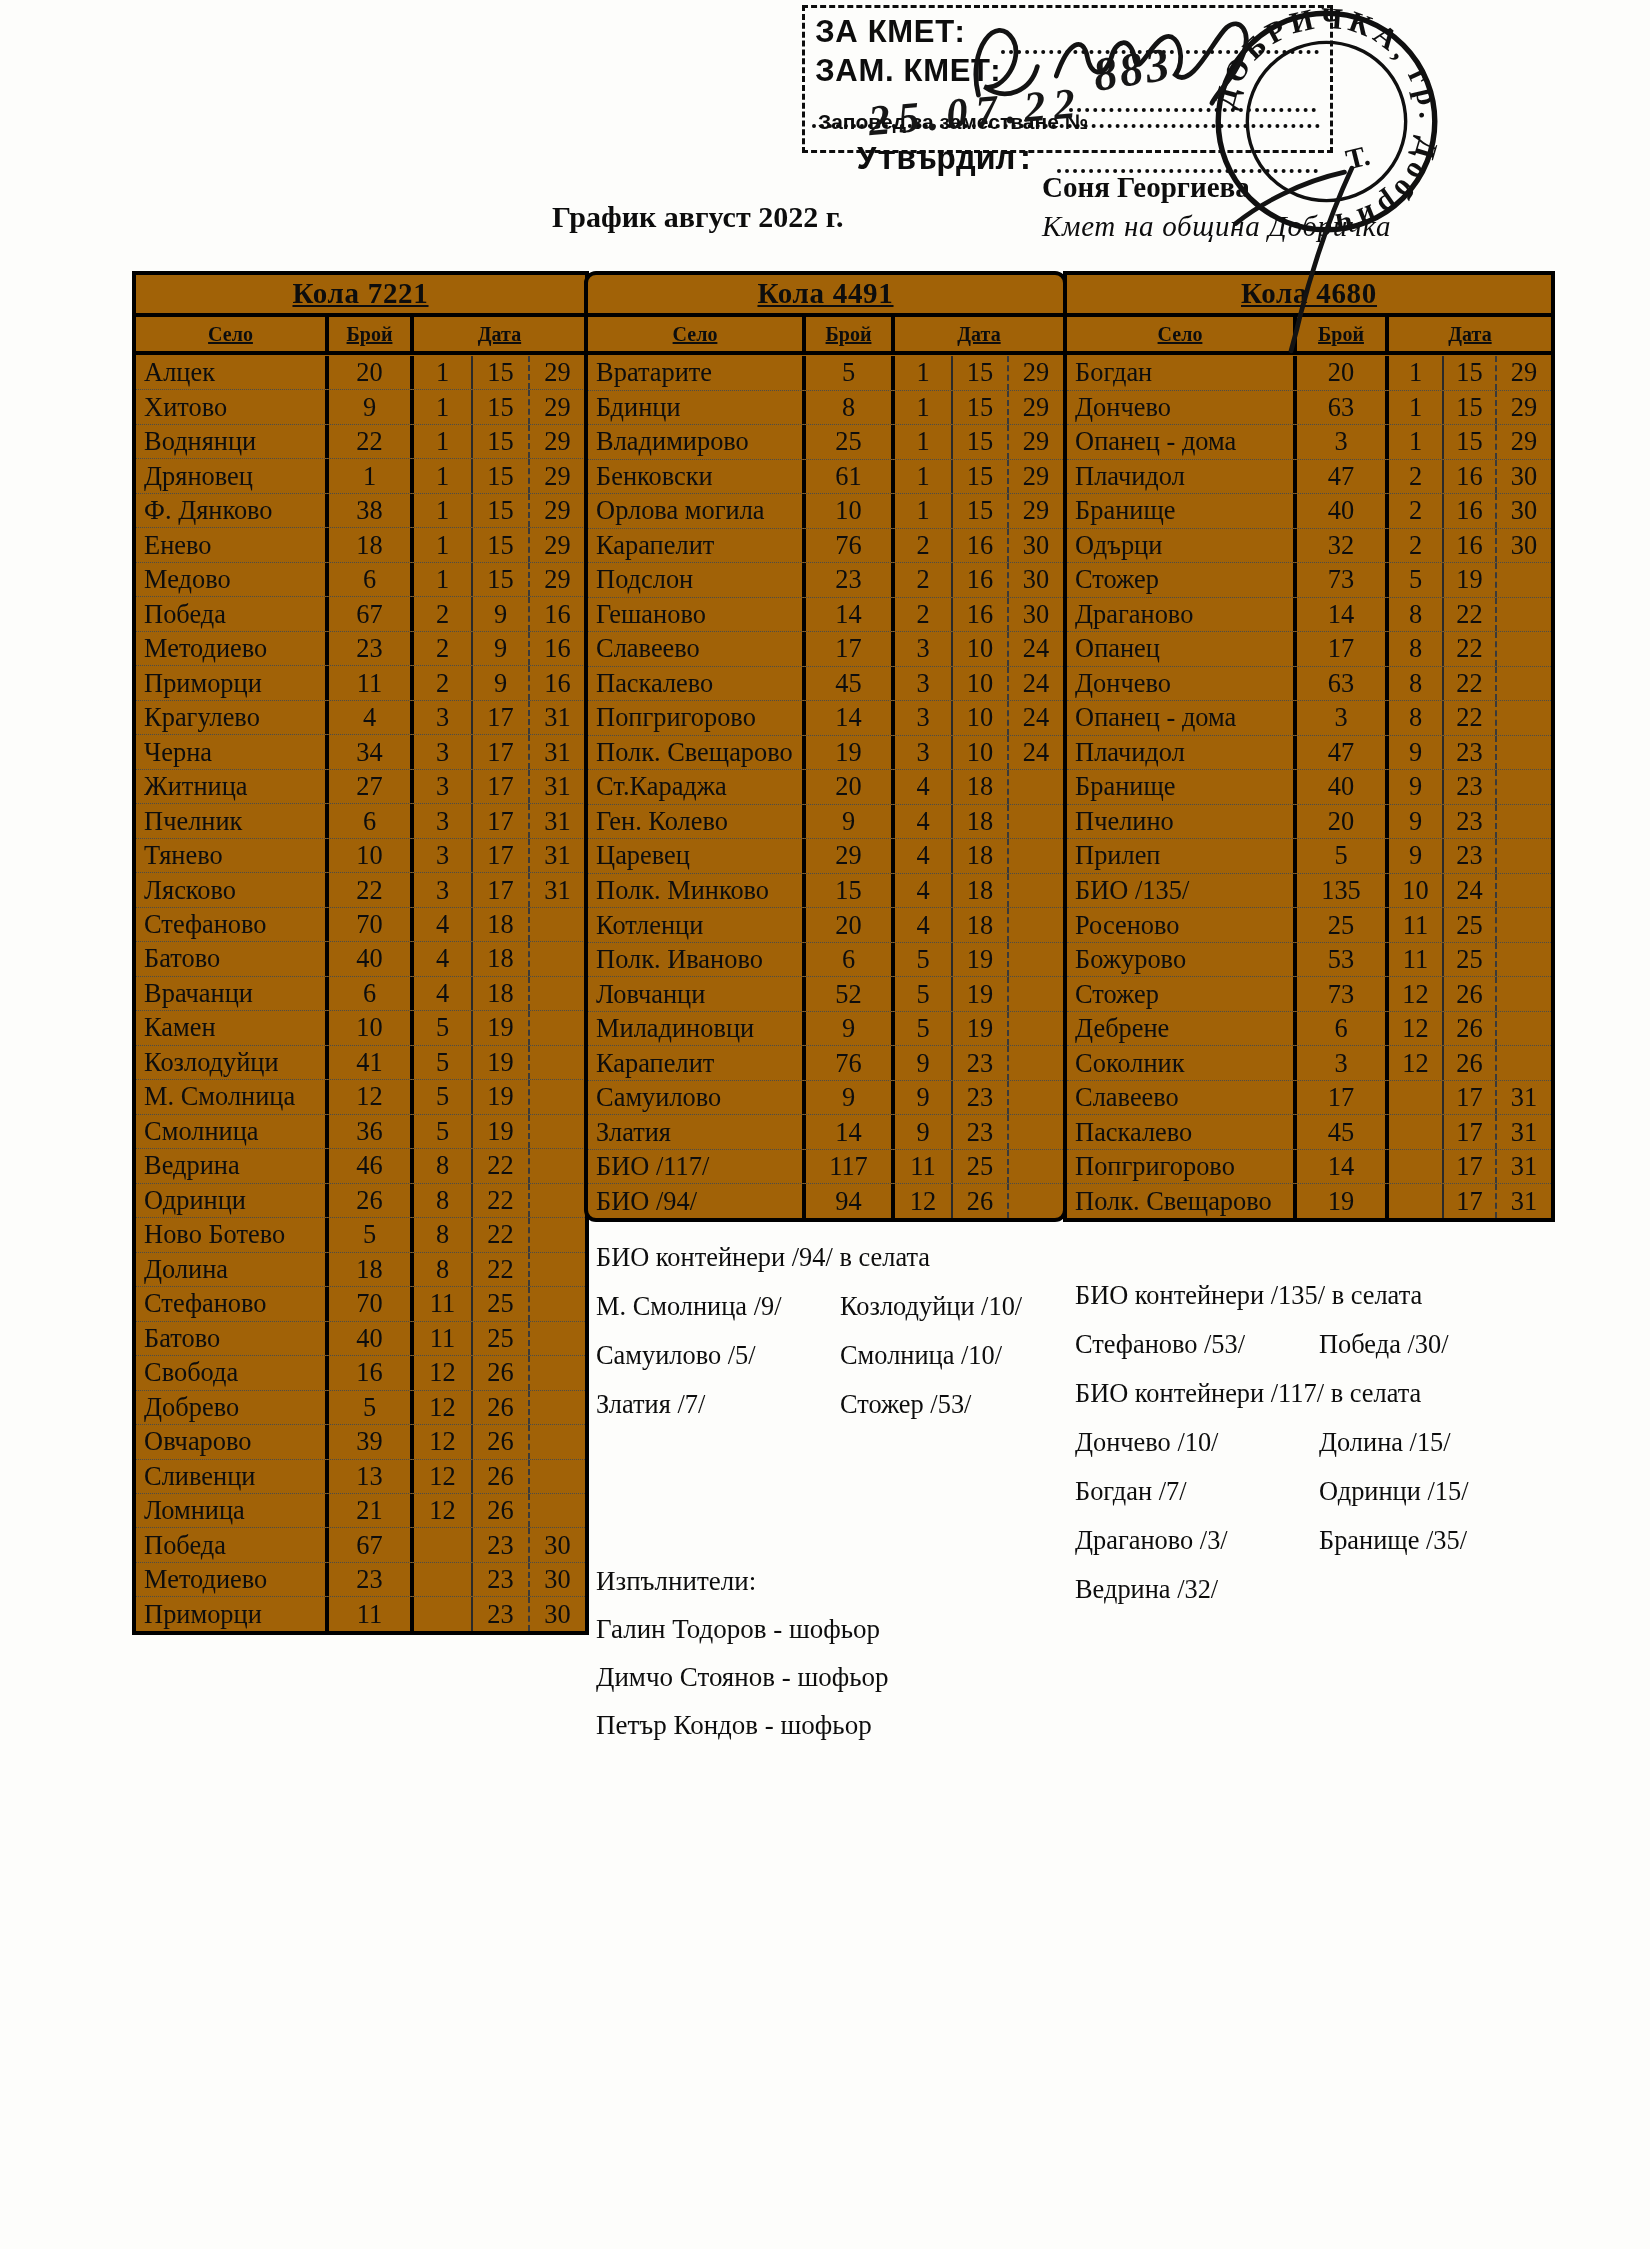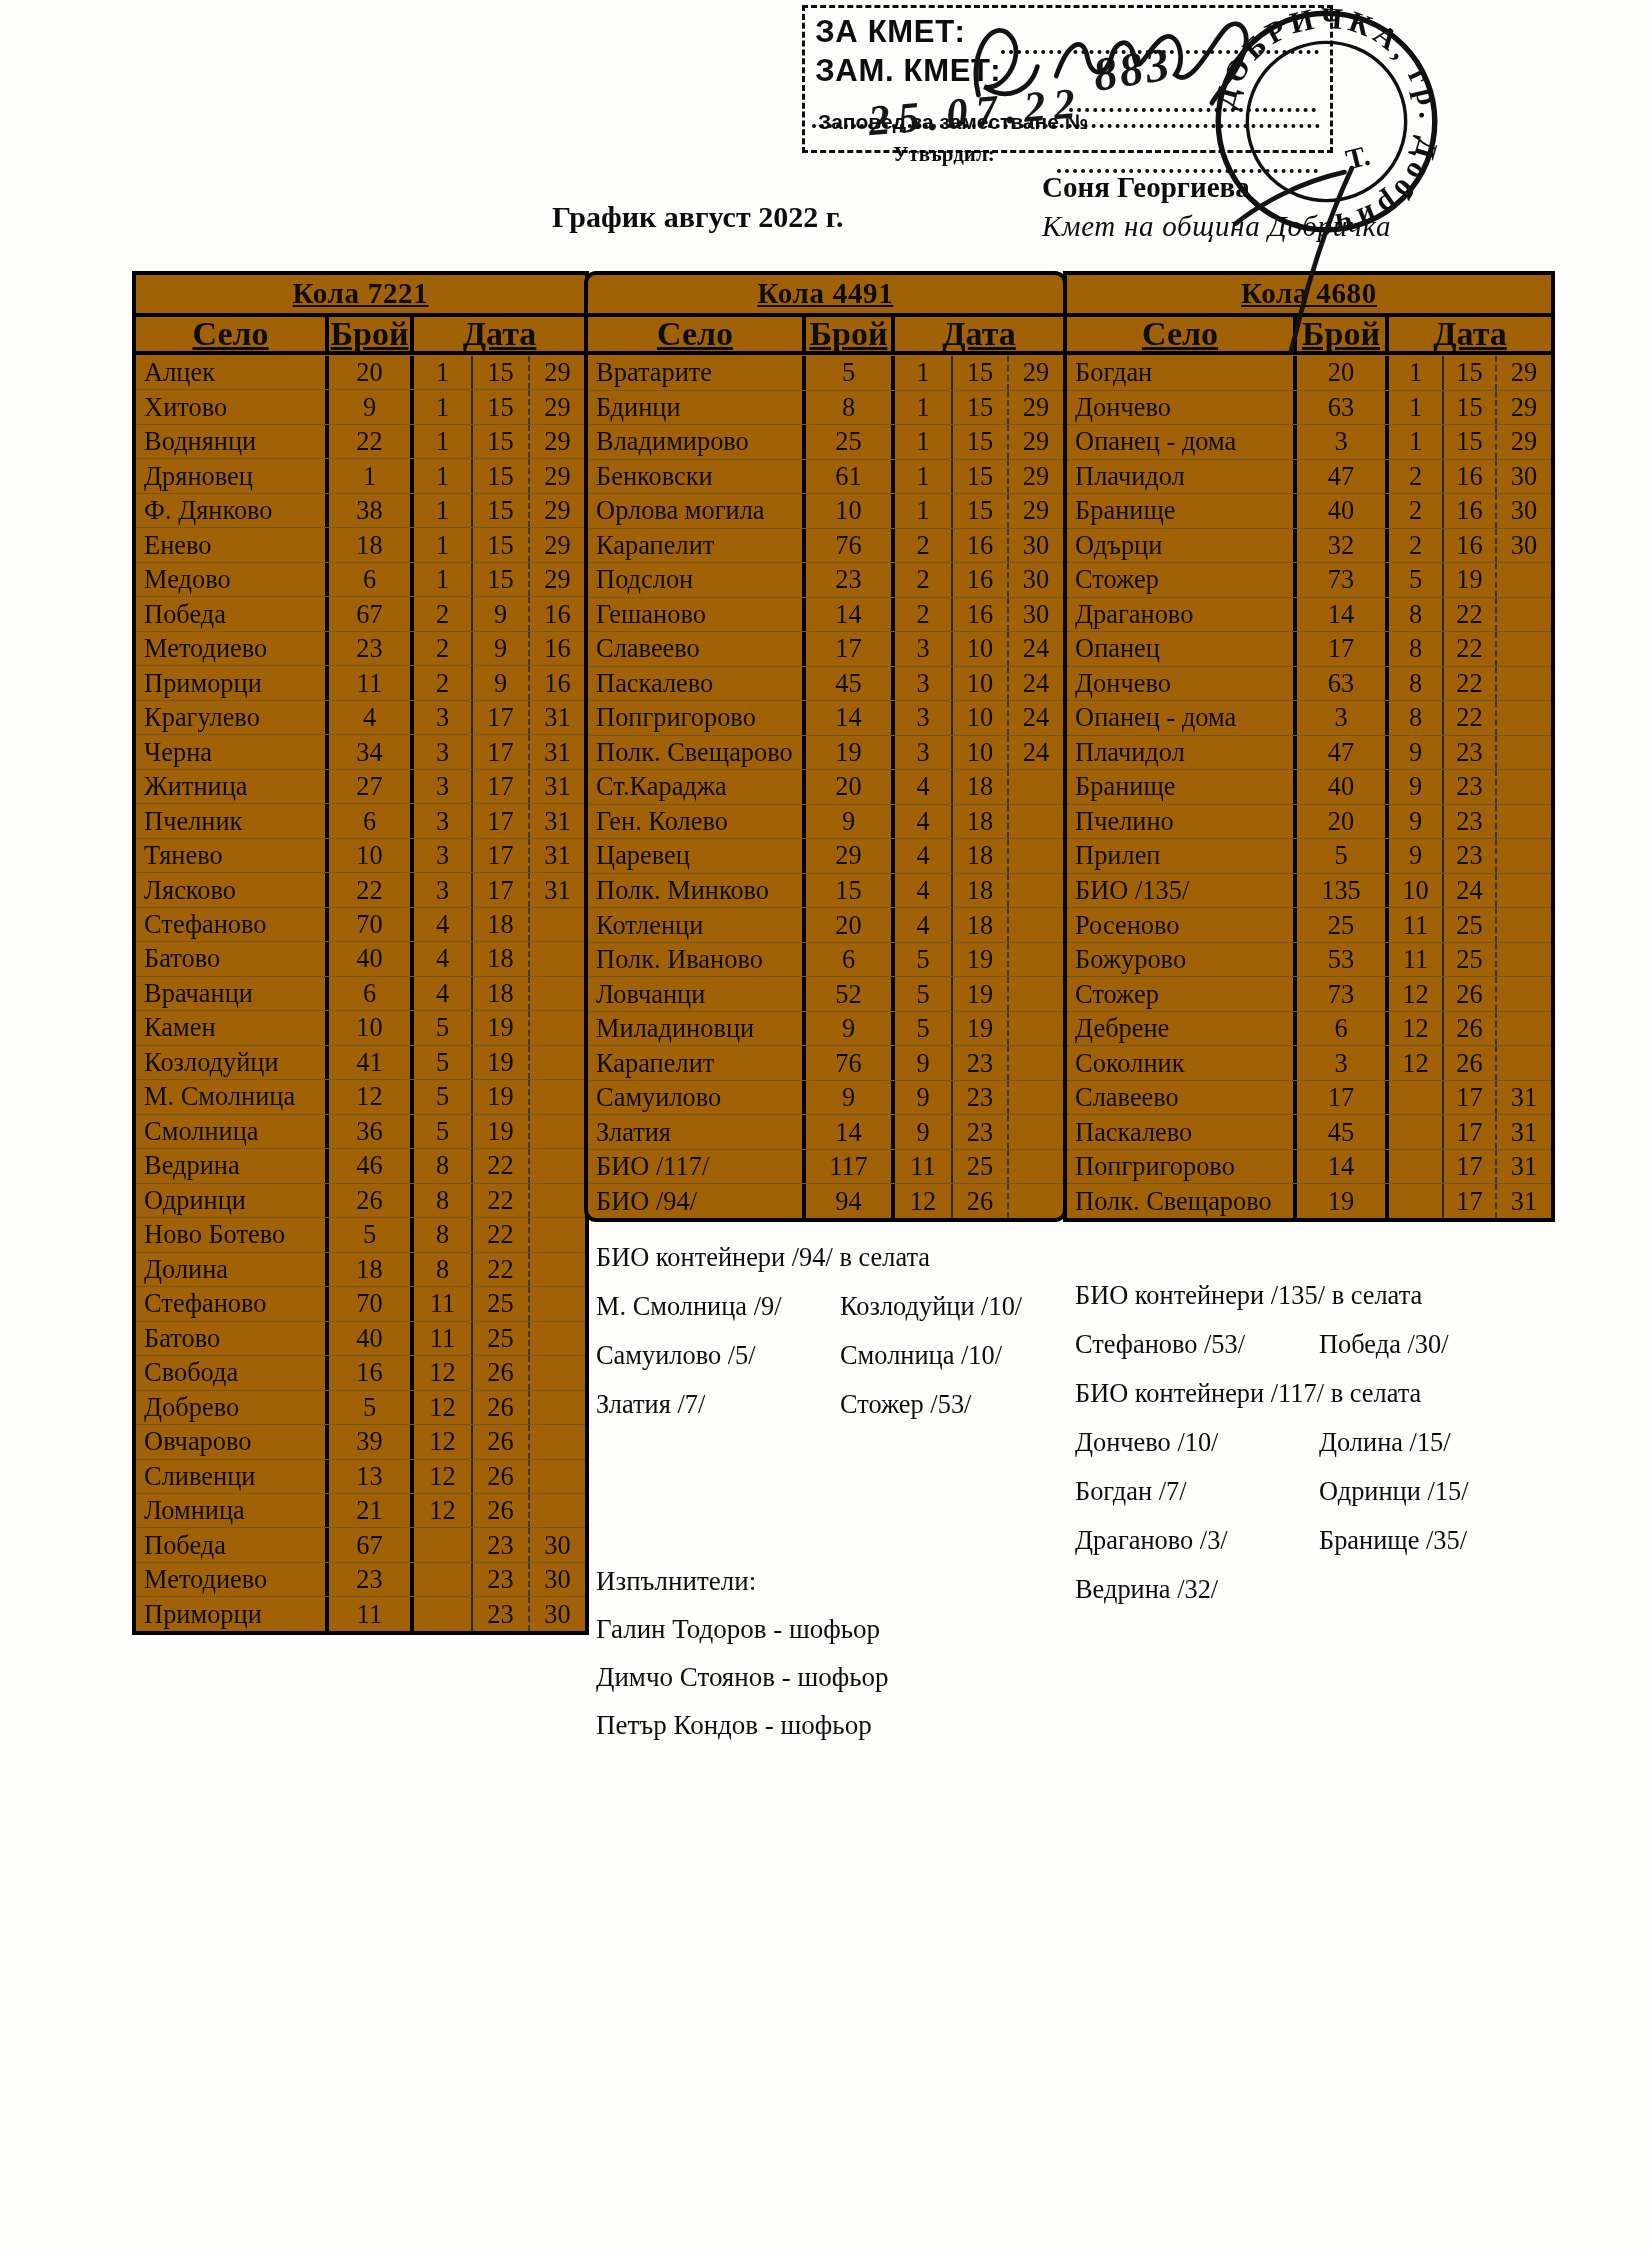--- a/index.html
+++ b/index.html
@@ -9,41 +9,41 @@
   
   .approval-box{position:absolute;left:802px;top:5.4px;width:531px;height:148px;
                 border:3.4px dashed #0d0d0d;box-sizing:border-box;}
   .ab-l1{position:absolute;left:10.2px;top:5.4px;font:bold 31px "Liberation Sans",sans-serif;letter-spacing:0.7px;}
   .ab-l2{position:absolute;left:10.2px;top:45px;font:bold 31px "Liberation Sans",sans-serif;letter-spacing:0.7px;}
   .ab-l3{position:absolute;left:13px;top:102px;font:600 21px "Liberation Sans",sans-serif;}
   .leader{position:absolute;border-bottom:4.1px dotted #0d0d0d;height:0;}
   .ld1{left:196px;top:42px;width:318px;}
   .ld2{left:264px;top:100px;width:247px;}
   .ld3{left:6.8px;top:116px;width:508px;}
-  .approved{position:absolute;left:893px;top:142px;font-weight:bold;font-size:21px;}
+  .approved{position:absolute;left:857px;top:142px;font-weight:bold;font-size:33px;font-family:Liberation Mono, monospace;}
   .ld4{position:absolute;left:1057px;top:169px;width:261px;border-bottom:4.1px dotted #0d0d0d;height:0;}
   .signer-name{position:absolute;left:1042px;top:171px;font-weight:bold;font-size:29px;}
   .signer-title{position:absolute;left:1042px;top:210px;font-style:italic;font-size:29px;letter-spacing:0.7px;}
   .doc-title{position:absolute;left:552px;top:200px;font-weight:bold;font-size:30px;}
 
   .hw{position:absolute;font-style:italic;font-weight:600;color:#161616;white-space:nowrap;}
   .hw-num{left:1093px;top:42px;font-size:47px;transform:rotate(-9deg);letter-spacing:2.7px;}
   .hw-date{left:868px;top:87px;font-size:43px;transform:rotate(-5deg);letter-spacing:8.1px;}
 
   .stamp{position:absolute;left:1181px;top:-24px;width:291px;height:291px;}
   .ink{position:absolute;left:745px;top:0;width:906px;height:366px;pointer-events:none;z-index:5;}
 
   
   .sec{position:absolute;box-sizing:border-box;border:4.7px solid #000;background:#a16207;text-decoration:underline;}
   .sec1{left:132px;top:271px;width:457px;height:1364px;--selo:193px;--broj:85px;--d:57px;}
   .sec2{left:584px;top:271px;width:483px;height:951px;border-radius:12px;--selo:218px;--broj:89px;--d:56px;}
   .sec3{left:1063px;top:271px;width:492px;height:951px;--selo:230px;--broj:92px;--d:53px;}
   .car-title{height:38px;border-bottom:4.7px solid #000;text-align:center;
              font-weight:bold;font-size:29px;line-height:37px;letter-spacing:0.7px;}
-  .head-row{display:flex;height:34px;border-bottom:4.1px solid #000;font-weight:bold;font-size:34px;justify-content:center;}
+  .head-row{display:flex;height:34px;border-bottom:4.1px solid #000;font-weight:bold;font-size:20px;justify-content:center;}
   .head-row .hc{display:flex;align-items:center;justify-content:center;box-sizing:border-box;}
   .h-selo{width:var(--selo);border-right:4.1px solid #000;}
   .h-broj{width:var(--broj);border-right:4.1px solid #000;}
   .h-data{flex:1;}
   .rows{display:flex;flex-direction:column;position:absolute;top:81px;bottom:0;left:0;right:0;text-align:right;}
   .row{display:flex;flex:1;box-sizing:border-box;}
   .row + .row{border-top:1.4px dotted #4c4c48;}
   .cell{display:flex;align-items:center;box-sizing:border-box;font-size:26.4px;overflow:hidden;}
   .c-selo{width:var(--selo);padding-left:8.1px;border-right:4.1px solid #000;}
   .c-broj{width:var(--broj);justify-content:center;border-right:4.1px solid #000;}

